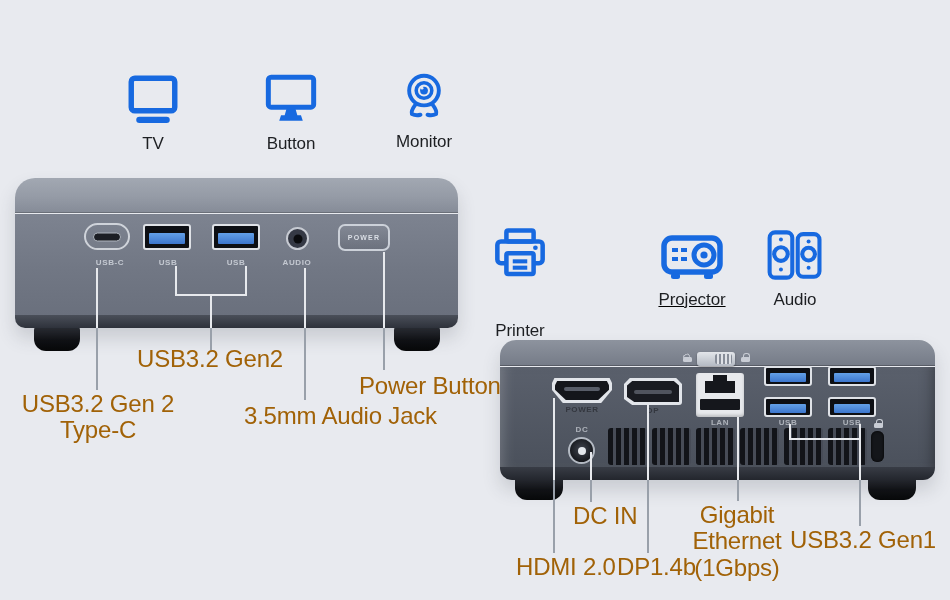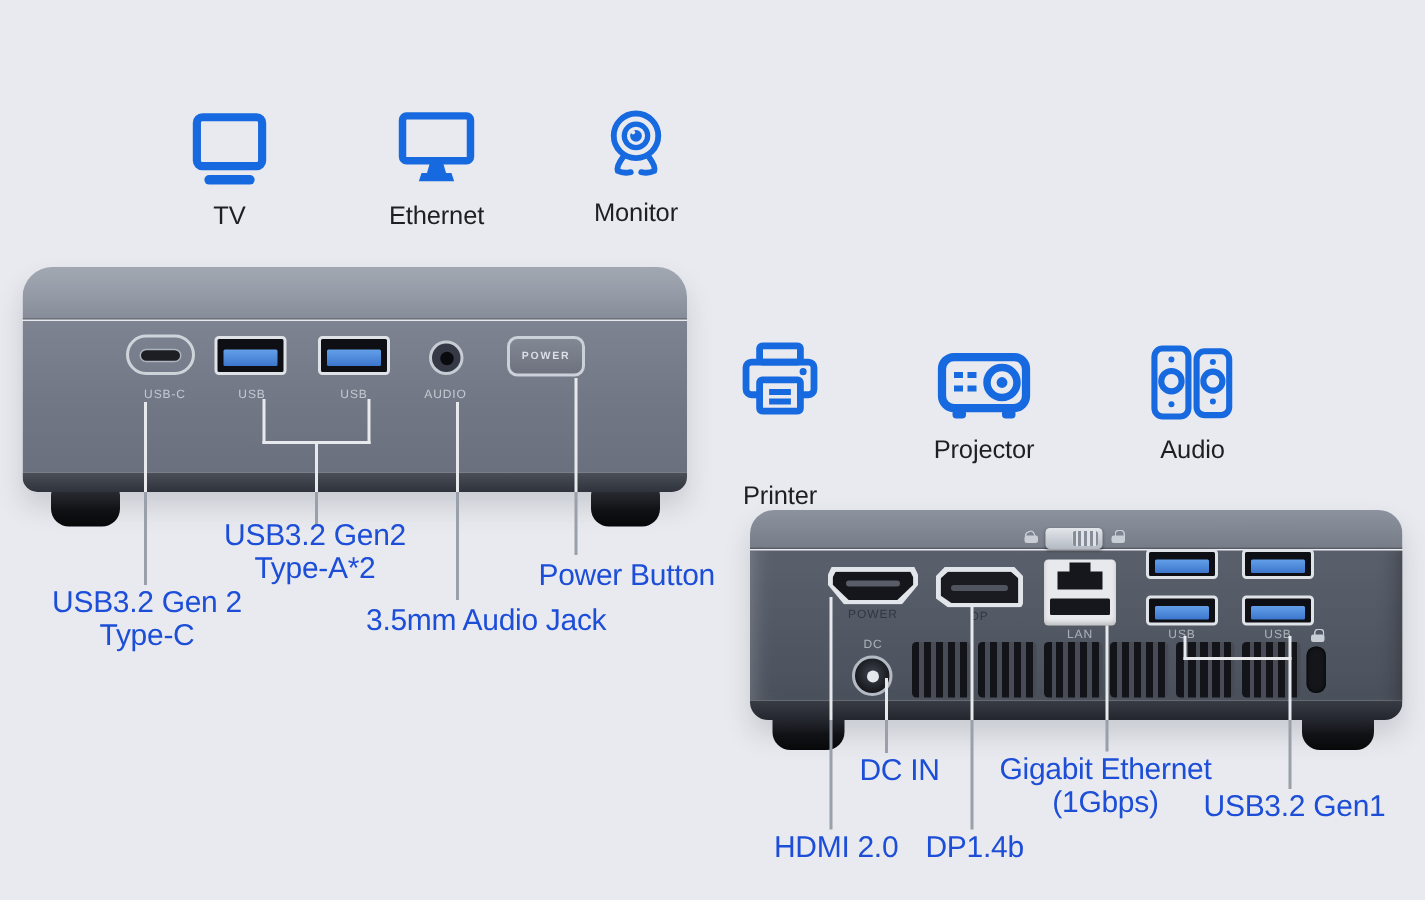--- a/index.html
+++ b/index.html
@@ -6,21 +6,21 @@
   html,body { width:950px; height:600px; overflow:hidden; }
   body { font-family:"Liberation Sans", sans-serif; }
   .stage { position:relative; width:950px; height:600px; background:#e8eaef; }
 
   
   .peripheral { position:absolute; width:84px; display:flex; flex-direction:column; align-items:center; gap:6px; }
   .peripheral .p-label { font-size:17px; font-weight:500; color:#1d1f22; letter-spacing:-0.1px; }
   .p-icon svg { display:block; }
 
   
-  .callout { position:absolute; font-size:20px; line-height:1.1; font-weight:500; color:#1d4ed8; letter-spacing:-0.2px; z-index:6; }
+  .callout { position:absolute; font-size:24px; line-height:1.1; font-weight:500; color:#a16207; letter-spacing:-0.2px; z-index:6; }
   .callout.center { text-align:center; }
   .callout.nowrap { white-space:nowrap; }
 
   
   .cl { position:absolute; width:2px; z-index:5; }
   .cl-h { position:absolute; height:2px; z-index:5; background:#e7e9ed; }
   .cl.on-device { background:#e7e9ed; }
 
   
   .device { position:absolute; overflow:hidden; z-index:2;
@@ -42,21 +42,21 @@
        background:linear-gradient(180deg,#5a606c 0%, #51温5762 55%, #4b515c 100%);
        background:linear-gradient(180deg,#5a606c 0%, #4b515c 100%);
        box-shadow: inset 10px 0 14px -8px rgba(255,255,255,.22), inset -10px 0 14px -8px rgba(0,0,0,.35); }
   .rear-device .band-bevel{ position:absolute; left:0; bottom:0; right:0; height:13px;
        background:linear-gradient(180deg,#383c45 0%, #23262d 100%); }
 
   .foot { position:absolute; z-index:1; border-radius:6px 6px 12px 12px;
           background:linear-gradient(180deg,#2b2e35 0%, #0d0e11 60%, #070809 100%); }
 
   
-  .port-label { position:absolute; font-size:8px; font-weight:normal; letter-spacing:.6px;
+  .port-label { position:absolute; font-size:8px; font-weight:bold; letter-spacing:.6px;
                 color:rgba(226,230,237,.72); text-align:center; transform:translateX(-50%); z-index:4; }
 
   
   .usbc-port { position:absolute; width:46px; height:27px; border:2px solid rgba(222,226,232,.85);
                border-radius:14px; z-index:3; }
   .usbc-port .slot { position:absolute; left:50%; top:50%; transform:translate(-50%,-50%);
                width:28px; height:9px; border-radius:5px; background:#1c1e24; border:1px solid #aeb4bd; }
   .usba-port { position:absolute; border:2px solid #dfe2e7; border-radius:3px; background:#0d0f14; z-index:3; }
   .usba-port .tab { position:absolute; left:50%; transform:translateX(-50%);
                background:linear-gradient(180deg,#63a0e8 0%, #3c76cd 100%); border-radius:1px; }
@@ -125,21 +125,21 @@
     <span class="p-label">TV</span>
   </div>
 
   <div class="peripheral" style="left:249px; top:70px;">
     <span class="p-icon">
       <svg width="70" height="58" viewBox="0 0 64 64" fill="none" stroke="#1769e0">
         <rect x="7" y="8" width="50" height="33" rx="3" stroke-width="5.5"></rect>
         <path d="M27 43 h10 l2 7 h4 l2 6 H19 l2-6 h4 z" fill="#1769e0" stroke="none"></path>
       </svg>
     </span>
-    <span class="p-label">Ethernet</span>
+    <span class="p-label">Button</span>
   </div>
 
   <div class="peripheral" style="left:382px; top:66px;">
     <span class="p-icon">
       <svg width="50" height="60" viewBox="0 0 64 64" fill="none" stroke="#1769e0">
         <circle cx="32" cy="25" r="19" stroke-width="5"></circle>
         <circle cx="32" cy="25" r="10" stroke-width="4.5"></circle>
         <circle cx="32" cy="25" r="5" fill="#1769e0" stroke="none"></circle>
         <circle cx="29.5" cy="22" r="1.8" fill="#e8eaef" stroke="none"></circle>
         <path d="M21 43 q-6 8 -4.5 12 q5 2.5 11 1" stroke-width="5" stroke-linecap="round"></path>
@@ -156,21 +156,21 @@
         <rect x="7" y="17" width="50" height="24" rx="4" stroke-width="5"></rect>
         <circle cx="49" cy="24" r="2.6" fill="#1769e0" stroke="none"></circle>
         <rect x="17" y="30" width="30" height="23" rx="2" stroke-width="5" fill="#e8eaef"></rect>
         <line x1="24" y1="39" x2="40" y2="39" stroke-width="4.5"></line>
         <line x1="24" y1="46" x2="40" y2="46" stroke-width="4.5"></line>
       </svg>
     </span>
     <span class="p-label">Printer</span>
   </div>
 
-  <div class="peripheral" style="left:614px; top:230px;">
+  <div class="peripheral" style="left:650px; top:230px;text-decoration:underline;">
     <span class="p-icon">
       <svg width="74" height="54" viewBox="0 0 64 54" fill="none" stroke="#1769e0">
         <rect x="4" y="8" width="56" height="34" rx="8" stroke-width="5.5"></rect>
         <circle cx="44" cy="25" r="10" stroke-width="5"></circle>
         <circle cx="44" cy="25" r="3.6" fill="#1769e0" stroke="none"></circle>
         <line x1="12" y1="20" x2="27" y2="20" stroke-width="4" stroke-dasharray="6 3"></line>
         <line x1="12" y1="29" x2="27" y2="29" stroke-width="4" stroke-dasharray="6 3"></line>
         <rect x="11" y="43" width="9" height="6" rx="2.5" fill="#1769e0" stroke="none"></rect>
         <rect x="44" y="43" width="9" height="6" rx="2.5" fill="#1769e0" stroke="none"></rect>
       </svg>
@@ -225,21 +225,20 @@
   <div class="cl" style="left:96px; top:268px; height:122px; background:linear-gradient(to bottom,#e7e9ed 60px,#99a0aa 60px);"></div>
   <div class="cl on-device" style="left:175px; top:266px; height:30px;"></div>
   <div class="cl on-device" style="left:245px; top:266px; height:30px;"></div>
   <div class="cl-h" style="left:175px; top:294px; width:72px;"></div>
   <div class="cl" style="left:210px; top:294px; height:56px; background:linear-gradient(to bottom,#e7e9ed 34px,#99a0aa 34px);"></div>
   <div class="cl" style="left:304px; top:268px; height:132px; background:linear-gradient(to bottom,#e7e9ed 60px,#99a0aa 60px);"></div>
   <div class="cl" style="left:383px; top:252px; height:118px; background:linear-gradient(to bottom,#e7e9ed 76px,#99a0aa 76px);"></div>
 
   <div class="callout center" style="left:130px; top:346px; width:160px;">
     <div>USB3.2 Gen2</div>
-    <div>Type-A*2</div>
   </div>
   <div class="callout nowrap" style="left:359px; top:373px;">Power Button</div>
   <div class="callout nowrap" style="left:244px; top:403px;">3.5mm Audio Jack</div>
   <div class="callout center" style="left:18px; top:391px; width:160px;">
     <div>USB3.2 Gen 2</div>
     <div>Type-C</div>
   </div>
 
   <div class="foot" style="left:515px; top:474px; width:48px; height:26px;"></div>
   <div class="foot" style="left:868px; top:474px; width:48px; height:26px;"></div>

